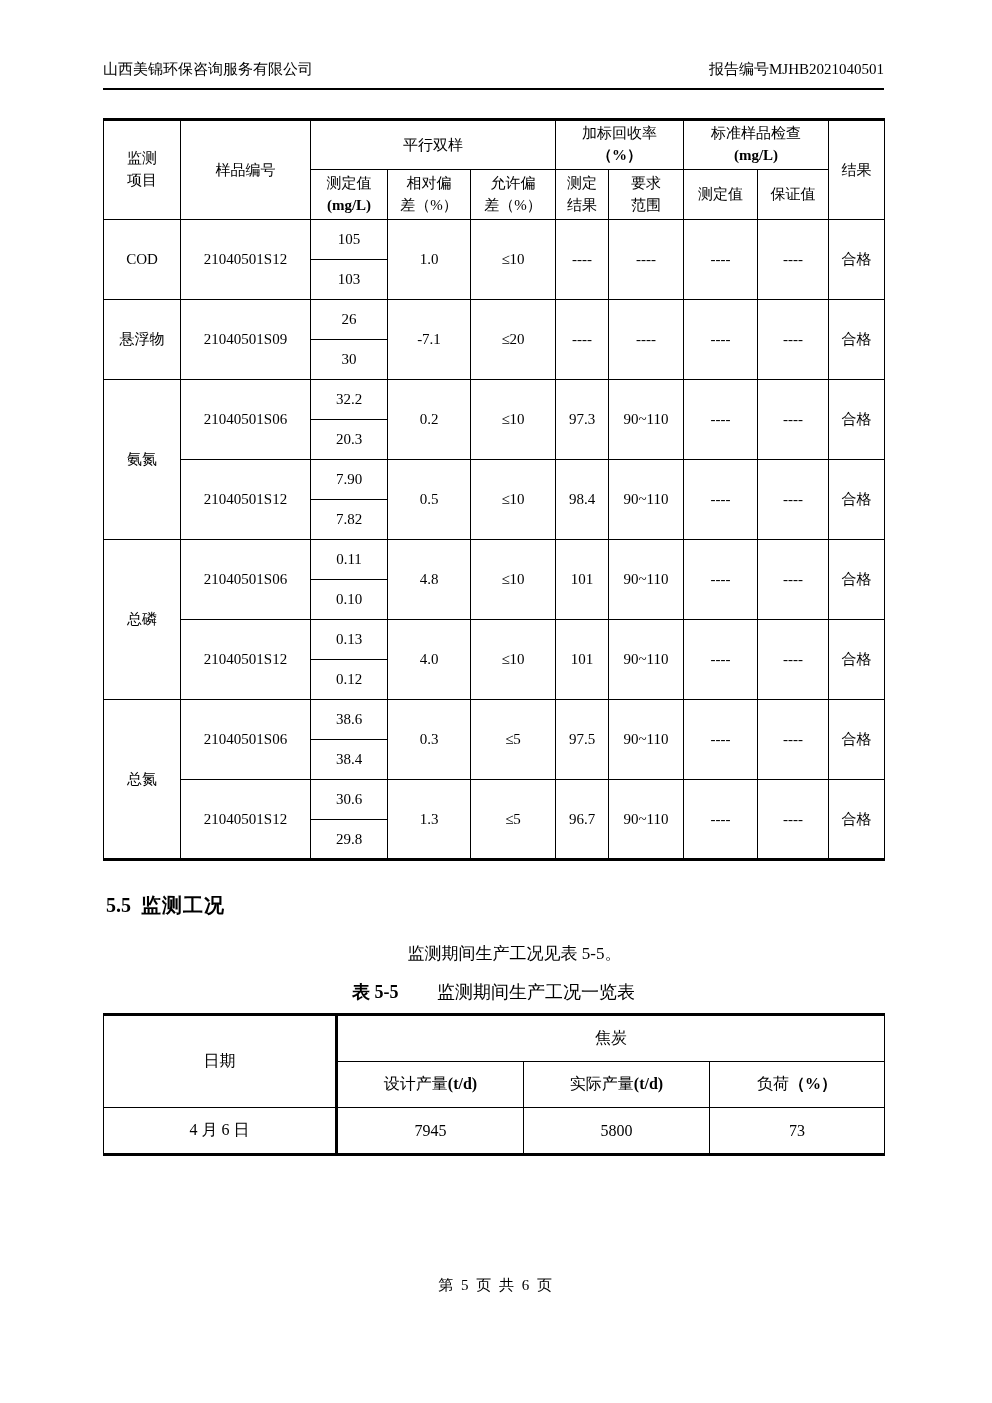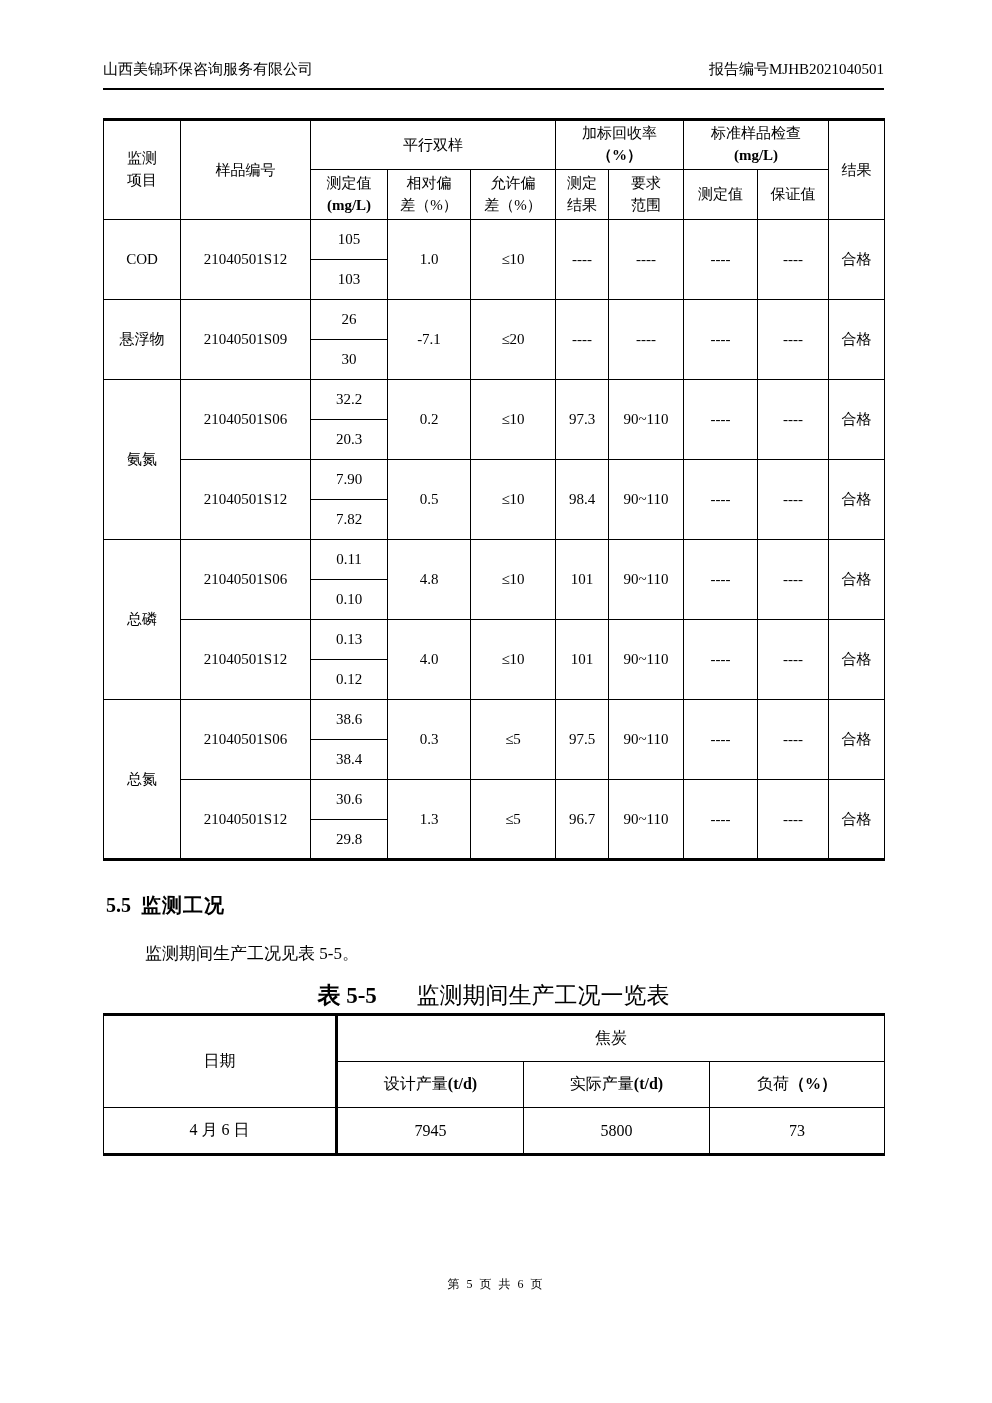--- a/index.html
+++ b/index.html
@@ -58,27 +58,28 @@
     font-weight: bold;
     letter-spacing: 1px;
   }
   .section-heading .num { letter-spacing: 0; margin-right: 10px; }
   .intro-paragraph {
     position: absolute;
     left: 103px; top: 942px;
     width: 781px;
     font-size: 17px;
     text-indent: 42px;
+    text-align: center;
   }
   .table-caption {
     position: absolute;
     left: 103px; top: 980px;
     width: 781px;
     text-align: center;
-    font-size: 23px;
+    font-size: 18px;
   }
   .table-caption .cap-label { font-weight: bold; }
   .table-caption .cap-title { margin-left: 34px; }
   .prod-table {
     position: absolute;
     left: 103px; top: 1013px;
     width: 781px;
     border-top: 3px solid #000;
     border-bottom: 3px solid #000;
   }
@@ -90,21 +91,21 @@
     font-size: 16px;
     padding: 12px 2px;
   }
   .prod-table tr > * { height: 42px; }
   .thick-r { border-right: 3px solid #000 !important; }
   .page-footer {
     position: absolute;
     left: 0; top: 1276px;
     width: 992px;
     text-align: center;
-    font-size: 12px;
+    font-size: 15px;
     letter-spacing: 2px;
   }
 </style>
 </head>
 <body>
 
 <div class="page">
 
   <div class="page-header">
     <span>山西美锦环保咨询服务有限公司</span>

